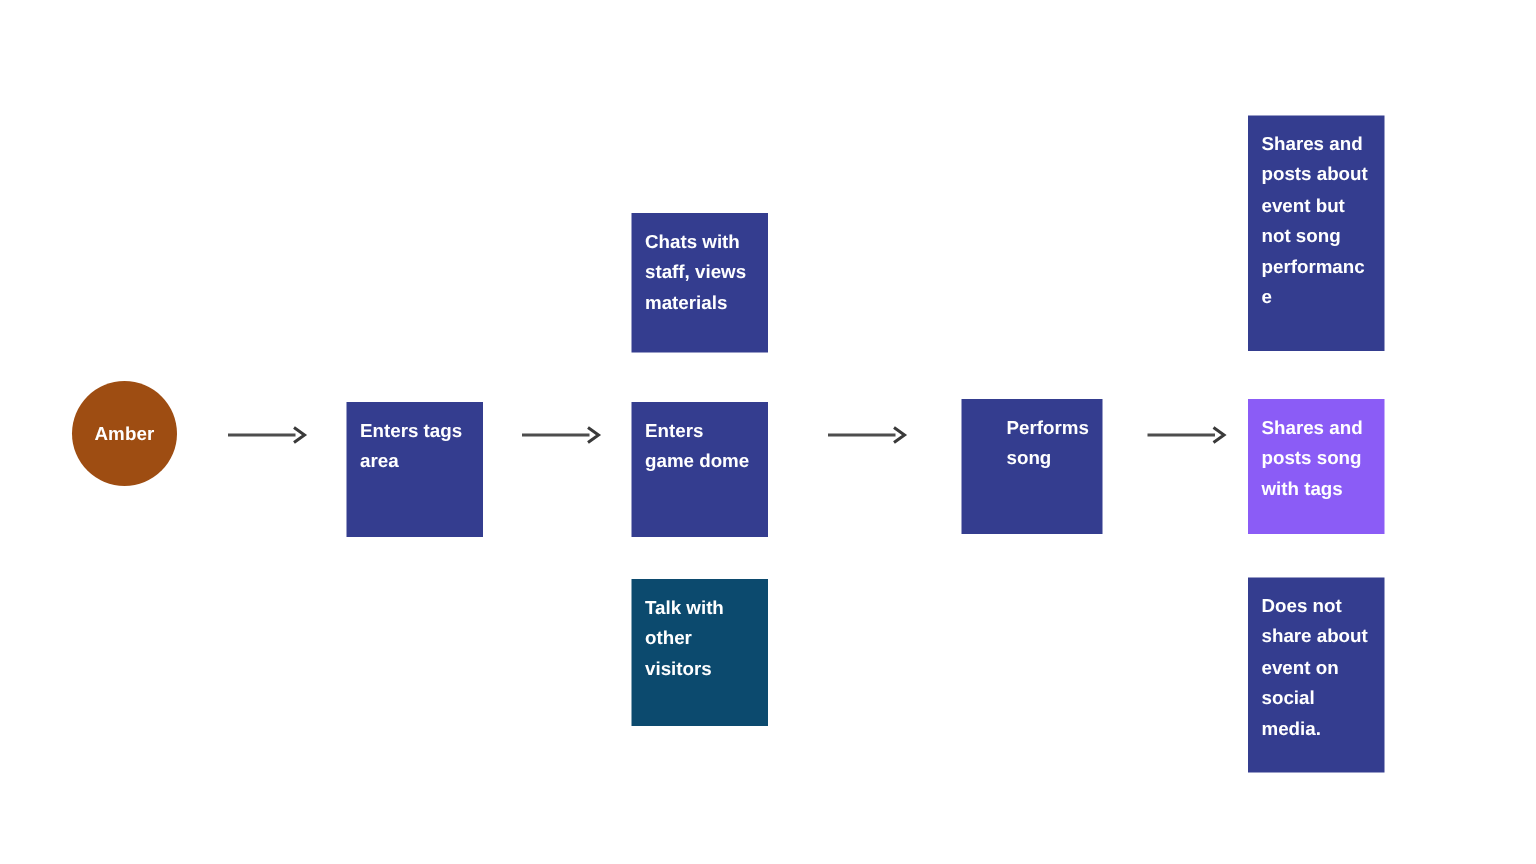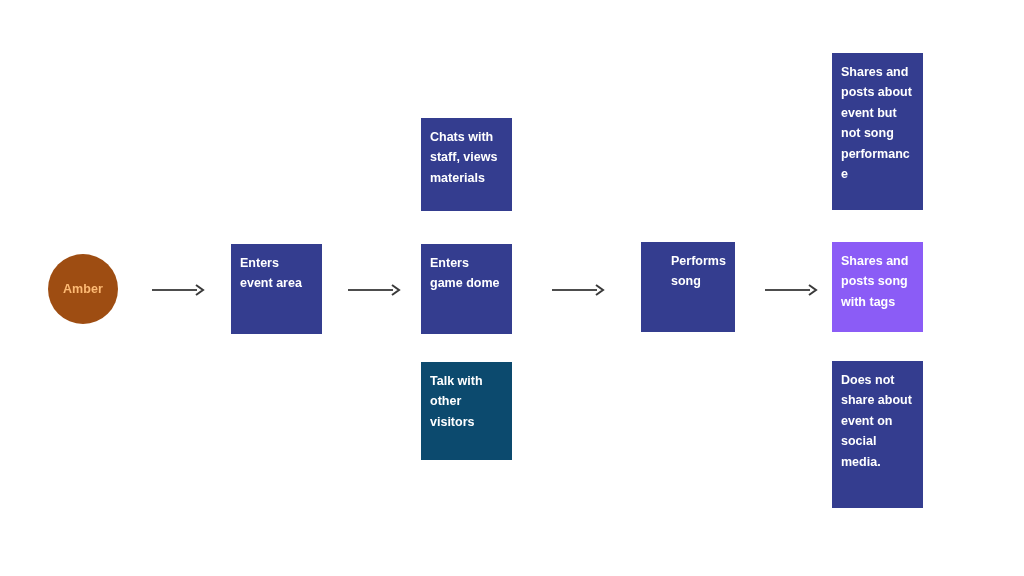--- a/index.html
+++ b/index.html
@@ -15,38 +15,39 @@
     background: #ffffff;
     overflow: hidden;
     font-family: "Liberation Sans", "DejaVu Sans", sans-serif;
   }
   .node-circle {
     position: absolute;
     border-radius: 50%;
     display: flex;
     align-items: center;
     justify-content: center;
-    color: #fdba74;
+    color: #ffffff;
     font-weight: bold;
     font-size: 12.5px;
     letter-spacing: 0.1px;
     box-sizing: border-box;
   }
   .node-box {
     position: absolute;
     box-sizing: border-box;
     color: #ffffff;
     font-weight: bold;
     font-size: 12.5px;
     line-height: 20.4px;
     padding: 9px 8px 8px 9px;
     overflow-wrap: break-word;
     word-break: break-word;
     hyphens: none;
     text-align: left;
+    margin-top: 24px;
   }
   .arrow {
     position: absolute;
     height: 20px;
     overflow: visible;
   }
   .arrow svg {
     display: block;
     overflow: visible;
   }
@@ -61,21 +62,21 @@
   </div>
 
   <div class="arrow" style="left:152px; top:280px; width:52px;">
     <svg width="52" height="20" viewBox="0 0 52 20" aria-hidden="true">
       <line x1="0" y1="10" x2="45" y2="10" stroke="#4d4d4d" stroke-width="2"></line>
       <path d="M 44 5 L 51 10 L 44 15" fill="none" stroke="#3a3a3a" stroke-width="2"></path>
     </svg>
   </div>
 
   <div class="node-box" style="left:231px; top:244px; width:91px; height:90px; background:#343D8F;">
-    <span>Enters event area</span>
+    <span>Enters tags area</span>
   </div>
 
   <div class="arrow" style="left:348px; top:280px; width:52px;">
     <svg width="52" height="20" viewBox="0 0 52 20" aria-hidden="true">
       <line x1="0" y1="10" x2="45" y2="10" stroke="#4d4d4d" stroke-width="2"></line>
       <path d="M 44 5 L 51 10 L 44 15" fill="none" stroke="#3a3a3a" stroke-width="2"></path>
     </svg>
   </div>
 
   <div class="node-box" style="left:421px; top:118px; width:91px; height:93px; background:#343D8F;">
@@ -109,17 +110,17 @@
   </div>
 
   <div class="node-box" style="left:832px; top:53px; width:91px; height:157px; background:#343D8F;">
     <span>Shares and posts about event but not song performance</span>
   </div>
 
   <div class="node-box" style="left:832px; top:242px; width:91px; height:90px; background:#8b5cf6;">
     <span>Shares and posts song with tags</span>
   </div>
 
-  <div class="node-box" style="left:832px; top:361px; width:91px; height:147px; background:#343D8F;">
+  <div class="node-box" style="left:832px; top:361px; width:91px; height:130px; background:#343D8F;">
     <span>Does not share about event on social media.</span>
   </div>
 
 </div>
 
 </body></html>

